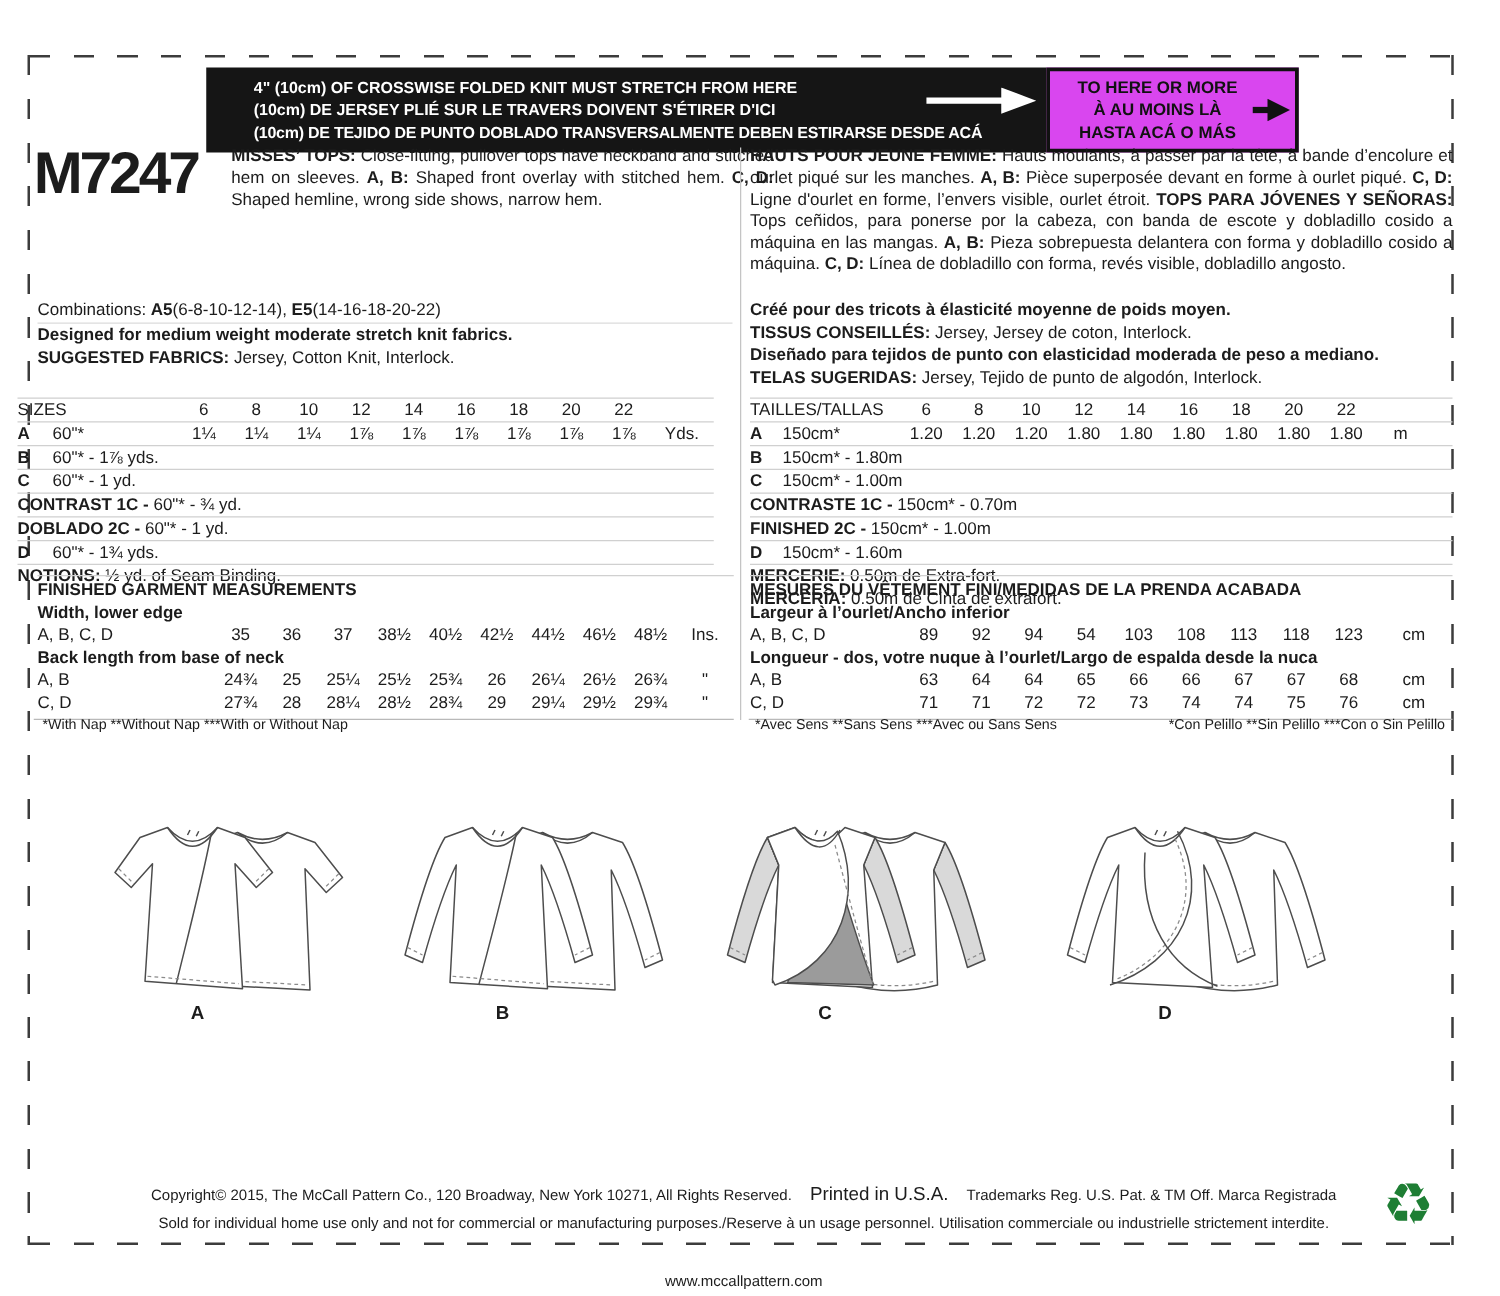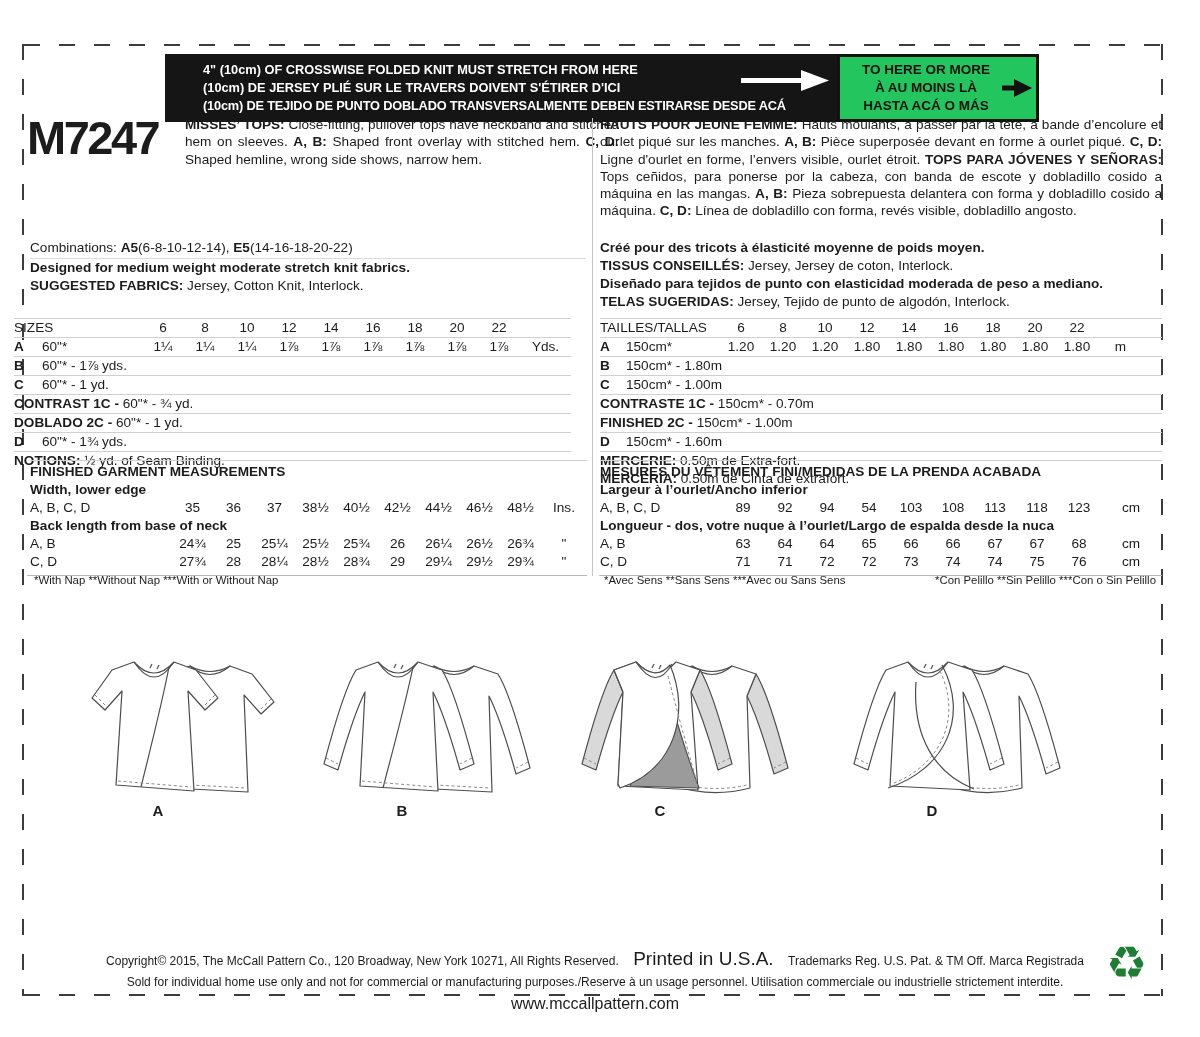--- a/index.html
+++ b/index.html
@@ -23,21 +23,21 @@
 
   
   #banner{position:absolute;left:165px;top:54px;display:flex;align-items:stretch;}
   #banner-black{
     width:548px;background:#151515;color:#fff;padding:7px 86px 7px 38px;
     font-weight:bold;font-size:12.8px;line-height:1.4;position:relative;white-space:nowrap;
   }
   #banner-black .bl3{letter-spacing:-0.2px;}
   #banner-arrow-white{position:absolute;right:8px;top:16px;}
   #banner-box{
-    width:164px;border:3px solid #111;background:#22c55e;color:#111;
+    width:164px;border:3px solid #111;background:#d946ef;color:#111;
     font-weight:bold;font-size:13.5px;line-height:1.32;text-align:center;
     display:flex;flex-direction:column;justify-content:center;position:relative;
     padding:2px 28px 2px 4px;
   }
   #banner-arrow-black{position:absolute;right:4px;top:50%;margin-top:-9px;}
 
   
   #pattern-number{
     position:absolute;left:27px;top:110px;font-size:47px;font-weight:bold;
     letter-spacing:-2.5px;
@@ -90,22 +90,22 @@
   .garment svg{display:block;}
   .ln{fill:none;stroke:#4d4d4d;stroke-width:1.2;stroke-linejoin:round;}
   .lnf{fill:#ffffff;stroke:#4d4d4d;stroke-width:1.2;stroke-linejoin:round;}
   .gry{fill:#d9d9d9;stroke:#4d4d4d;stroke-width:1.2;stroke-linejoin:round;}
   .drk{fill:#9b9b9b;stroke:#4d4d4d;stroke-width:1.1;stroke-linejoin:round;}
   .dsh{fill:none;stroke:#8a8a8a;stroke-width:1;stroke-dasharray:3 2.6;}
 
   
   #footer{position:absolute;left:30px;top:944px;width:1130px;text-align:center;line-height:1.55;}
   #footer .small{font-size:12px;}
-  #footer .printed{font-size:19px;margin:0 10px;}
-  #website{font-size:16px;}
+  #footer .printed{font-size:15px;margin:0 10px;}
+  #website{font-size:12px;margin-top:29px;}
   #recycle{position:absolute;left:1106px;top:940px;font-size:46px;line-height:1;}
 </style>
 </head>
 <body>
 
 <div class="cut h" id="cut-top"></div>
 <div class="cut h" id="cut-bottom"></div>
 <div class="cut v" id="cut-left"></div>
 <div class="cut v" id="cut-right"></div>
 

